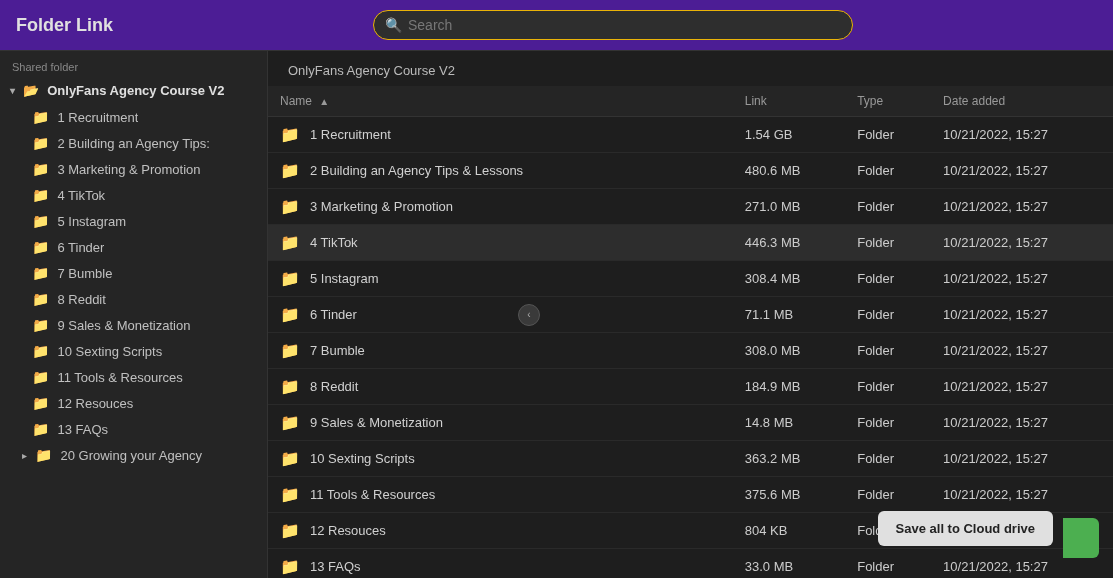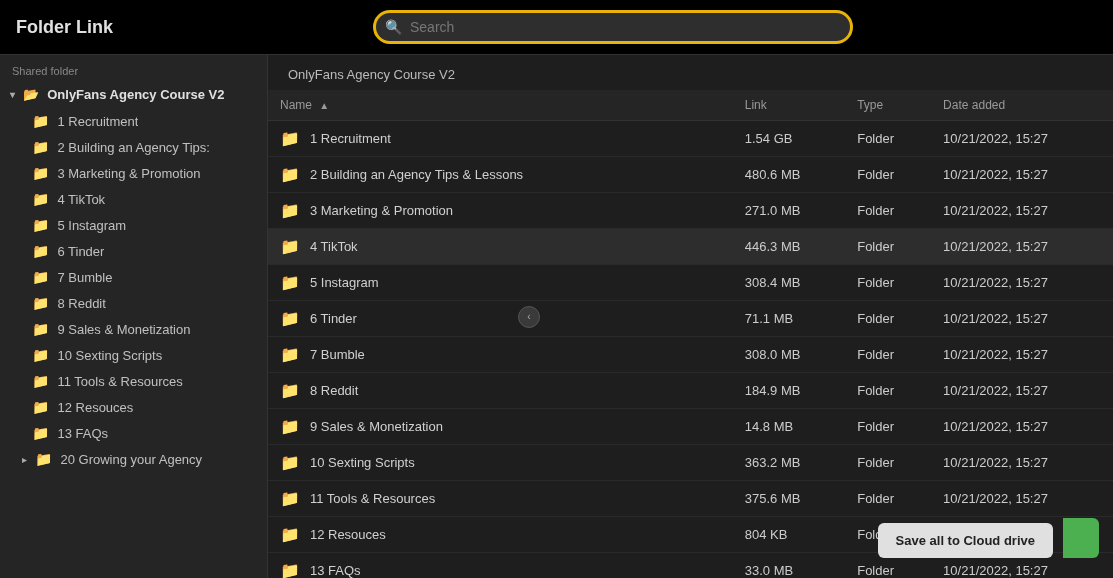--- a/index.html
+++ b/index.html
@@ -9,21 +9,21 @@
       color: #d4d4d4;
       width: 1113px;
       height: 578px;
       overflow: hidden;
       display: flex;
       flex-direction: column;
     }
 
     
     .header {
-      background: #000000;
+      background: #4c1d95;
       padding: 10px 16px;
       display: flex;
       align-items: center;
       gap: 16px;
       border-bottom: 1px solid #333;
       flex-shrink: 0;
     }
     .header-title {
       font-size: 18px;
       font-weight: 600;
@@ -40,21 +40,21 @@
     }
     .search-icon-wrap {
       position: absolute;
       left: 12px;
       color: #888;
       font-size: 14px;
     }
     .search-input {
       width: 100%;
       background: #2e2e2e;
-      border: 3px solid #eab308;
+      border: 1px solid #eab308;
       border-radius: 20px;
       padding: 6px 16px 6px 34px;
       color: #ccc;
       font-size: 14px;
       outline: none;
     }
     .search-input::placeholder { color: #777; }
 
     
     .main {
@@ -201,21 +201,21 @@
       justify-content: center;
       cursor: pointer;
       z-index: 10;
       font-size: 10px;
       color: #aaa;
     }
 
     
     .save-cloud-btn {
       position: fixed;
-      bottom: 20px;
+      bottom: 32px;
       right: 60px;
       background: #e0e0e0;
       color: #222;
       border: none;
       border-radius: 6px;
       padding: 10px 18px;
       font-size: 13px;
       font-weight: 600;
       cursor: pointer;
       z-index: 100;

